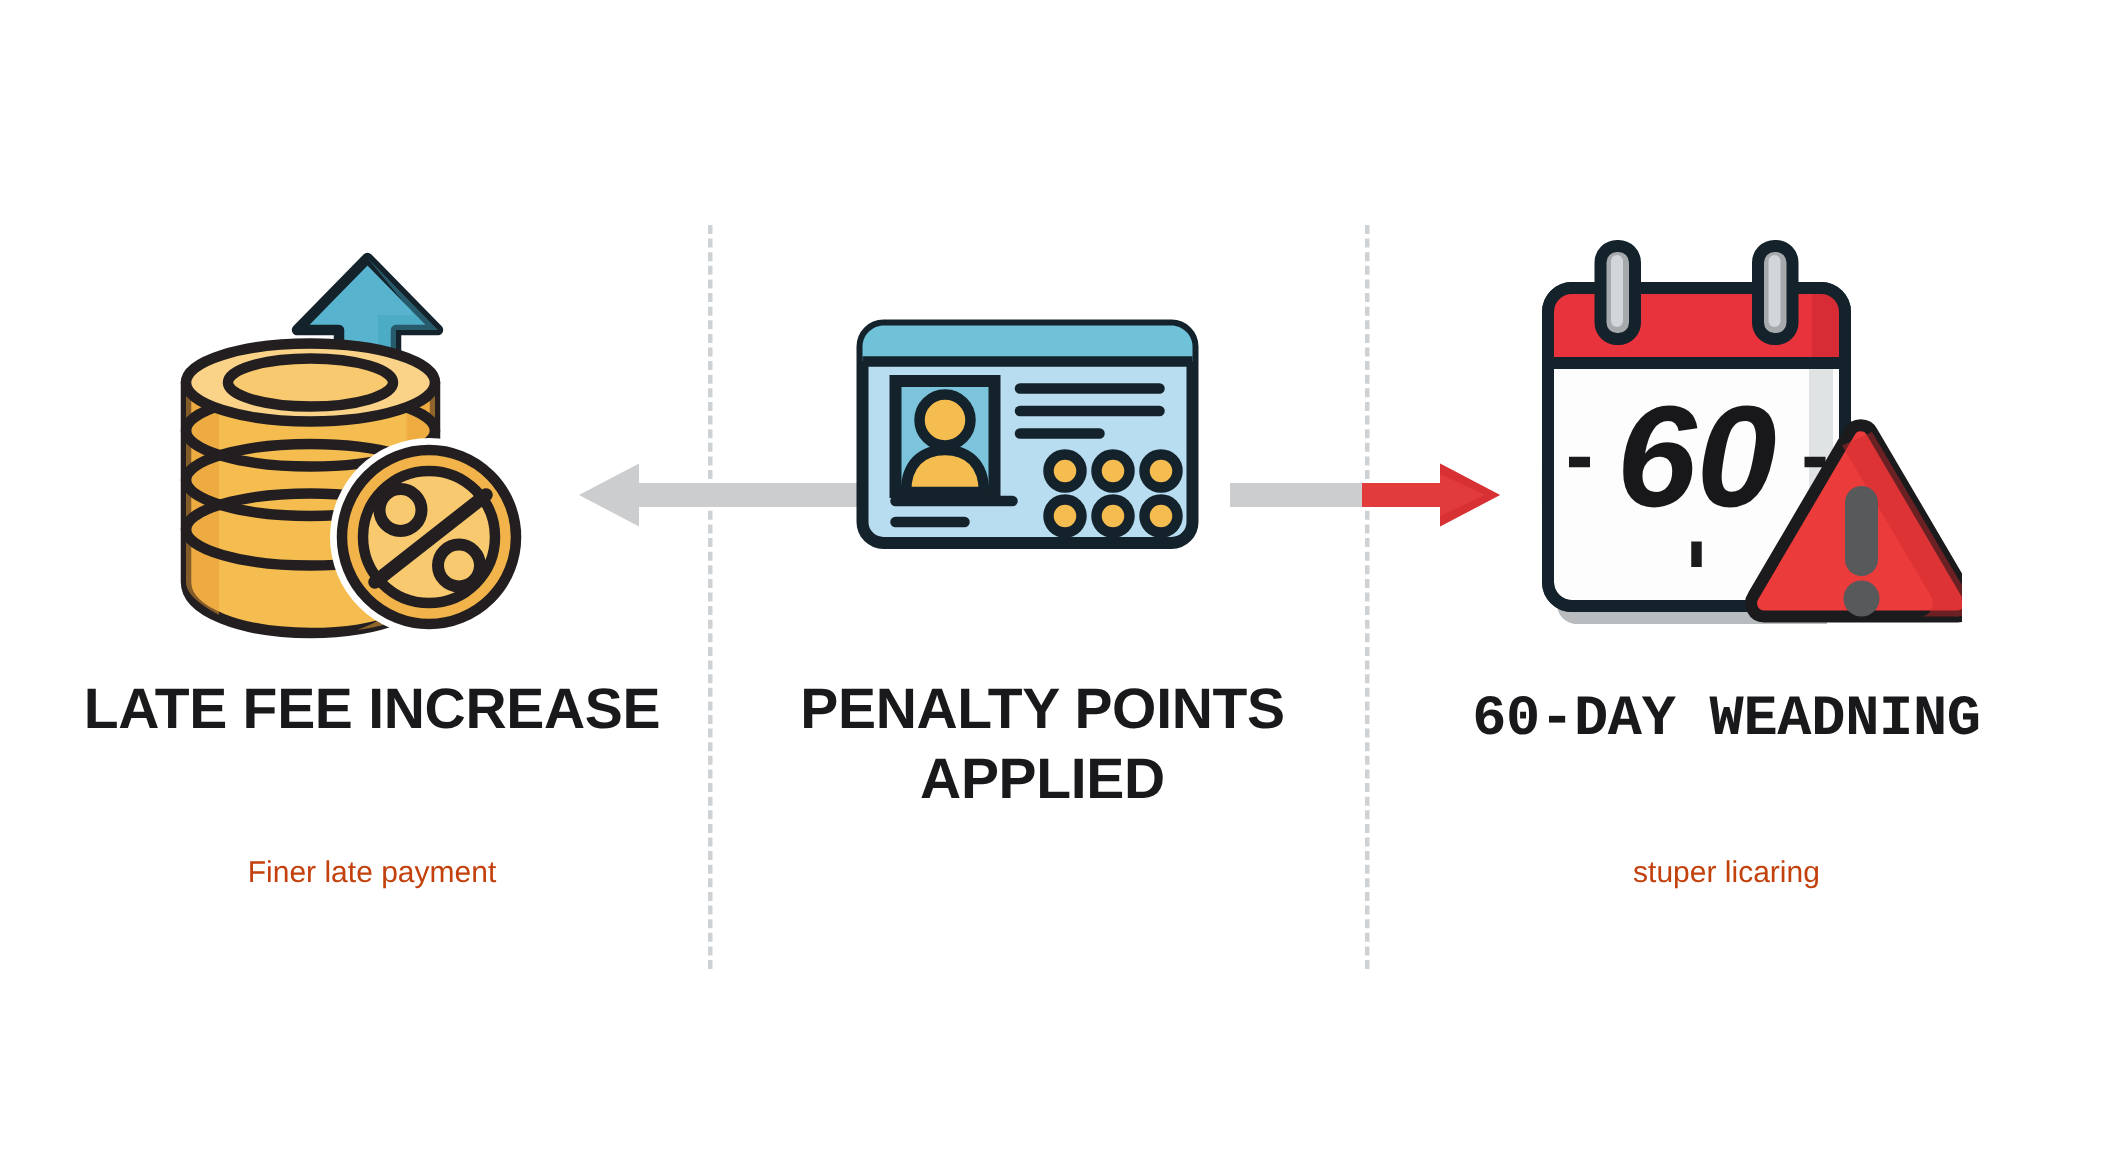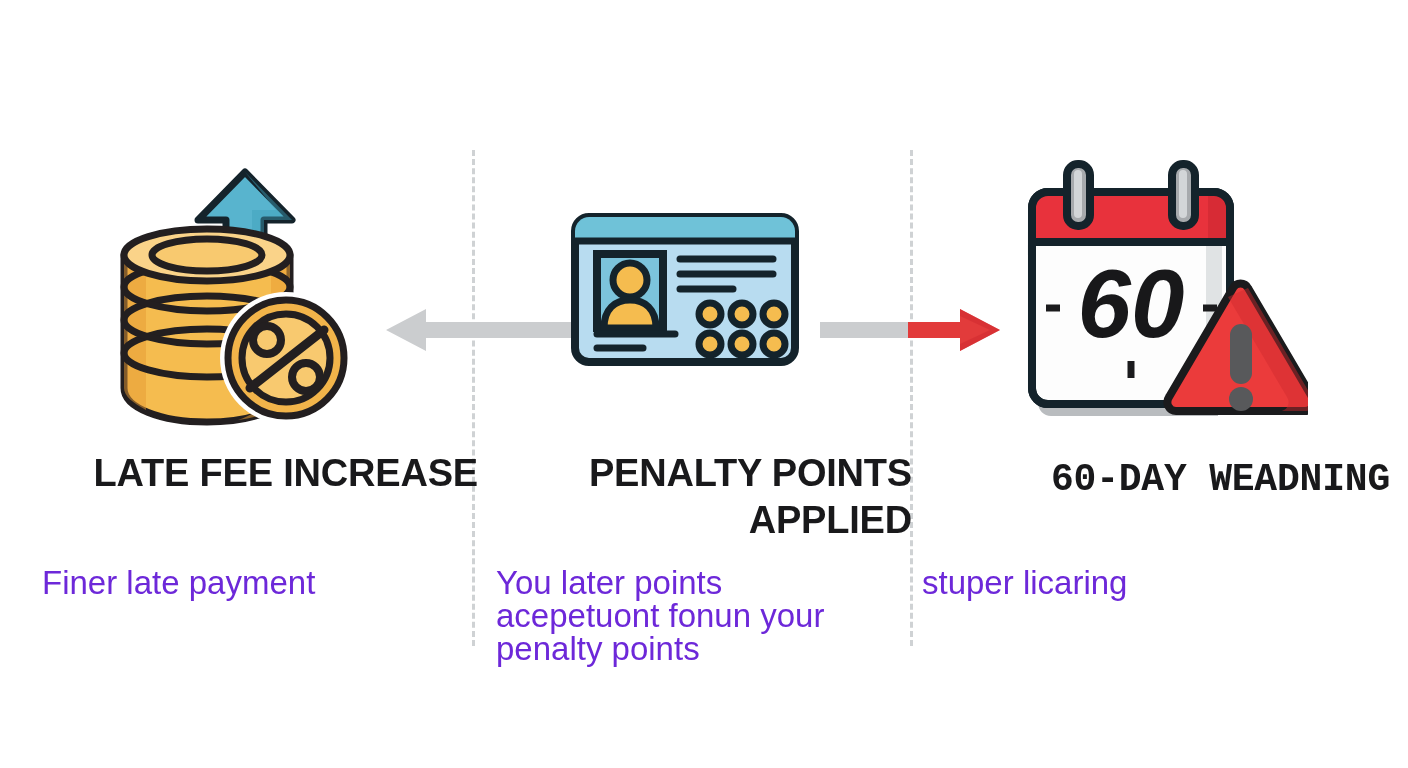--- a/index.html
+++ b/index.html
@@ -68,39 +68,40 @@
   .icon-zone svg { display: block; }
 
   .icon-left-pos  { position: absolute; left: 88px; top: 10px; }
   .icon-mid-pos   { position: absolute; left: 92px; top: 62px; }
   .icon-right-pos { position: absolute; left: 106px; top: 6px; font-style: italic; }
 
   .title {
     position: absolute;
     left: 0;
     right: 0;
-    text-align: right;
+    text-align: center;
     font-weight: 700;
     font-size: 38px;
     line-height: 47px;
     letter-spacing: -0.2px;
     color: #19191b;
     font-family: "Liberation Sans", sans-serif;
   }
   .title-left  { top: 450px; }
   .title-mid   { top: 450px; }
   .title-right { top: 456px; font-family: Liberation Mono, monospace; }
 
   .body {
     position: absolute;
     left: 0;
     right: 0;
-    font-size: 33px;
+    text-align: center;
+    font-size: 20px;
     line-height: 33px;
-    color: #6d28d9;
+    color: #c2410c;
     font-family: "Liberation Sans", sans-serif;
     font-weight: 400;
   }
   .body-left  { top: 566px; padding: 0 24px; }
   .body-mid   { top: 566px; padding: 0 18px; }
   .body-right { top: 566px; padding: 0 10px; }
   .body span { display: block; }
 </style>
 </head>
 <body>
@@ -213,25 +214,20 @@
           </g>
         </svg>
       </div>
     </div>
 
     <div class="title title-mid">
       <span>PENALTY POINTS</span>
       <span>APPLIED</span>
     </div>
 
-    <div class="body body-mid">
-      <span>You later points</span>
-      <span>acepetuont fonun your</span>
-      <span>penalty points</span>
-    </div>
   </div>
 
   <div class="col col-right">
 
     <div class="icon-zone">
       <div class="icon-right-pos">
         <svg width="290" height="275" viewBox="0 0 290 275">
 
           <path d="M20 232 L20 247 C20 254 26 260 33 260 L200 260 L200 245 L33 245 Z" fill="#b9bcbf"></path>
 

